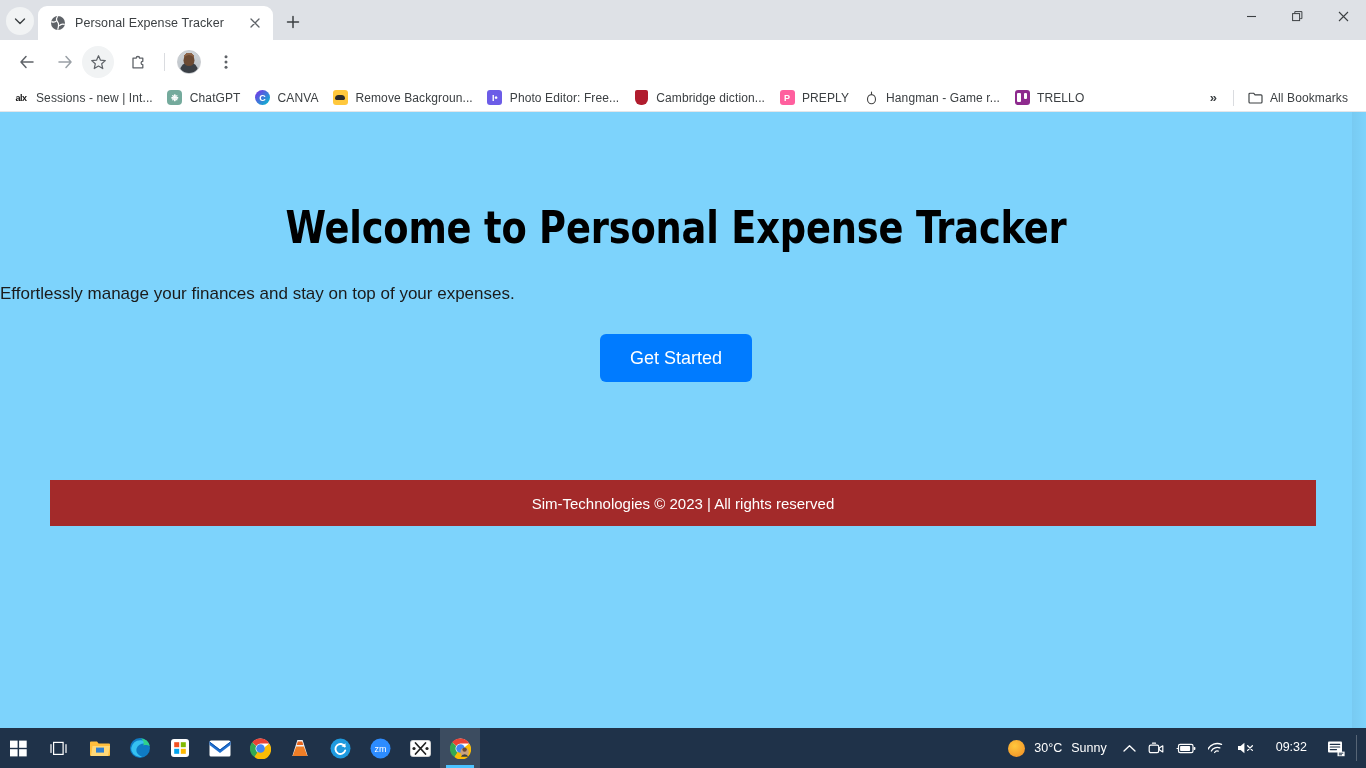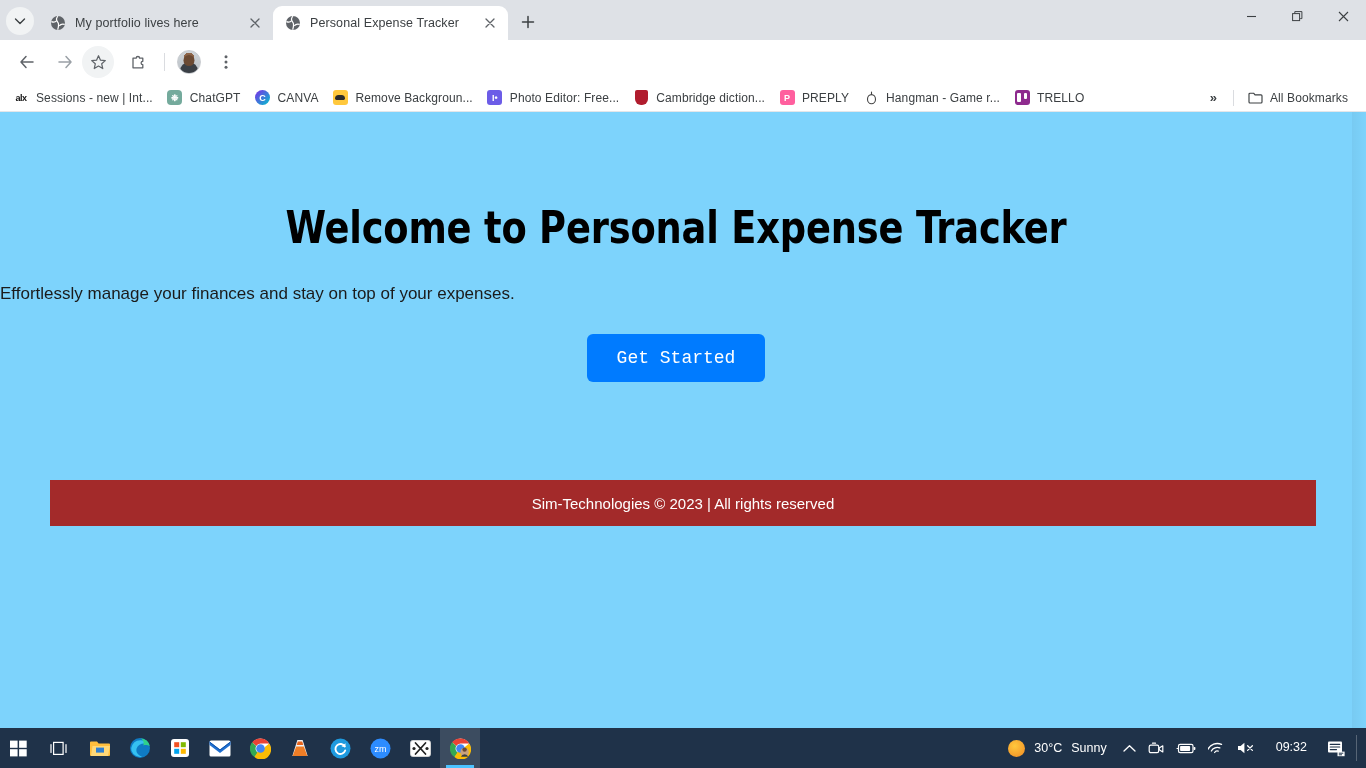--- a/index.html
+++ b/index.html
@@ -94,21 +94,21 @@
     font-weight:bold; font-size:44px; color:#000; letter-spacing:-0.2px;
     transform:scaleX(0.93); transform-origin:center;
   }
   .hero-sub {
     position:absolute; left:0; right:14px; top:172px; text-align:left;
     font-size:17px; color:#1b1b1b;
   }
   .cta-wrap { position:absolute; left:0; right:14px; top:222px; display:flex; justify-content:center; }
   .cta {
     background:#007bff; color:#fff; border:none; border-radius:6px;
-    font-size:18px; padding:15px 30px; font-family:Liberation Mono, monospace;
+    font-size:18px; padding:15px 30px; font-family:Liberation Sans, sans-serif;
     line-height:1;
   }
   .footer {
     position:absolute; left:50px; top:368px; width:1266px; height:46px;
     background:#a32a2a; color:#ffffff; display:flex; align-items:center; justify-content:center;
     font-size:15px;
   }
   .page-shadow {
     position:absolute; right:0; top:0; width:14px; height:100%;
     background:linear-gradient(to right, rgba(0,0,0,0.045), rgba(0,0,0,0));
@@ -145,34 +145,20 @@
 <div class="browser">
 
   <div class="tabstrip">
 
     <div class="tab-search">
       <svg width="12" height="12" viewBox="0 0 12 12">
         <path d="M1.5 4 L6 8.5 L10.5 4" fill="none" stroke="#3c4043" stroke-width="1.4" stroke-linecap="round" stroke-linejoin="round"></path>
       </svg>
     </div>
 
-    <div class="tab inactive">
-      <svg class="favicon" viewBox="0 0 16 16">
-        <circle cx="8" cy="8" r="7" fill="#5f6368"></circle>
-        <path d="M8 1.2c-1.6 1.6-1.8 4.2-.3 6 1.3 1.5 1.2 3.6 0 7.5" fill="none" stroke="#fff" stroke-width="1.2"></path>
-        <path d="M1.4 6.6c2.2.9 4.2.3 5.3-.9" fill="none" stroke="#fff" stroke-width="1.2"></path>
-        <path d="M14.7 9.4c-2.3-.8-4.4 0-5.5 1.4" fill="none" stroke="#fff" stroke-width="1.2"></path>
-      </svg>
-      <span class="tab-title">My portfolio lives here</span>
-      <span class="tab-close">
-        <svg width="10" height="10" viewBox="0 0 10 10">
-          <path d="M1 1 L9 9 M9 1 L1 9" stroke="#5f6368" stroke-width="1.3" stroke-linecap="round"></path>
-        </svg>
-      </span>
-    </div>
 
     <div class="tab active">
       <svg class="favicon" viewBox="0 0 16 16">
         <circle cx="8" cy="8" r="7" fill="#5f6368"></circle>
         <path d="M8 1.2c-1.6 1.6-1.8 4.2-.3 6 1.3 1.5 1.2 3.6 0 7.5" fill="none" stroke="#fff" stroke-width="1.2"></path>
         <path d="M1.4 6.6c2.2.9 4.2.3 5.3-.9" fill="none" stroke="#fff" stroke-width="1.2"></path>
         <path d="M14.7 9.4c-2.3-.8-4.4 0-5.5 1.4" fill="none" stroke="#fff" stroke-width="1.2"></path>
       </svg>
       <span class="tab-title">Personal Expense Tracker</span>
       <span class="tab-close">

